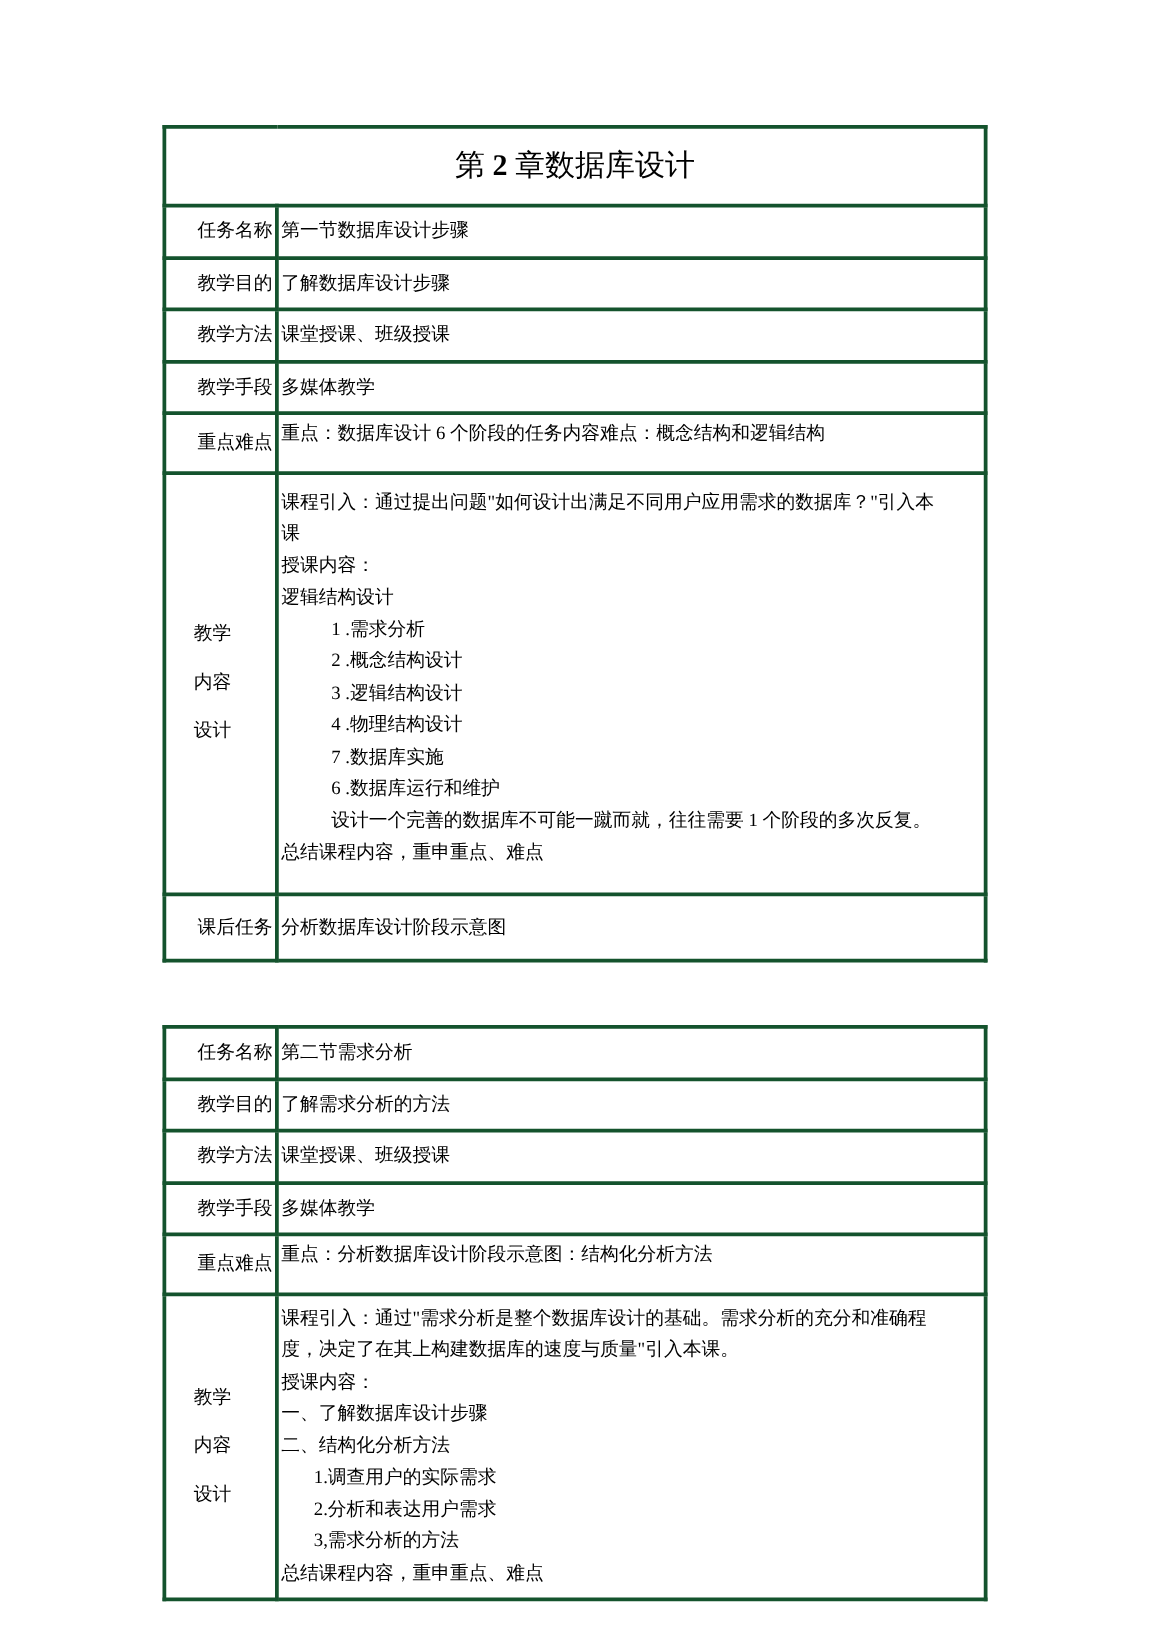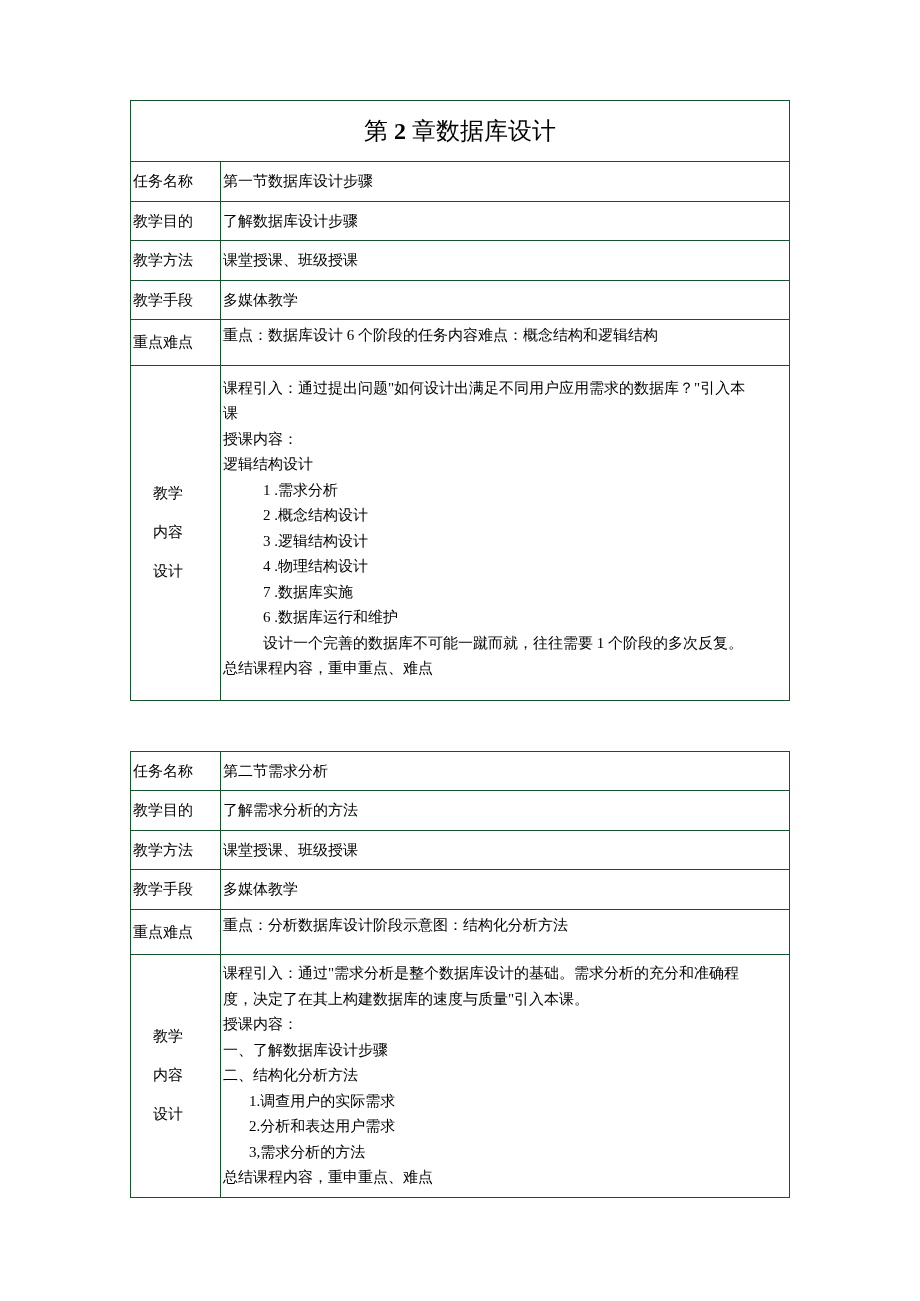--- a/index.html
+++ b/index.html
@@ -15,27 +15,27 @@
       font-size: 15px;
       line-height: 1.5;
       color: #000;
     }
     table {
       border-collapse: collapse;
       width: 100%;
       margin-bottom: 50px;
     }
     td {
-      border: 1px solid #14532d;
+      border: 3px solid #14532d;
       padding: 6px 4px;
       vertical-align: middle;
     }
     td.label-col {
       width: 90px;
-      text-align: left;
+      text-align: right;
       padding: 8px 2px;
     }
     td.title-cell {
       text-align: center;
       font-size: 24px;
       padding: 12px 0;
     }
     td.title-cell .num {
       font-family: "Times New Roman", serif;
       font-weight: bold;
@@ -122,20 +122,24 @@
       <div class="indent-1">1 .需求分析</div>
       <div class="indent-1">2 .概念结构设计</div>
       <div class="indent-1">3 .逻辑结构设计</div>
       <div class="indent-1">4 .物理结构设计</div>
       <div class="indent-1">7 .数据库实施</div>
       <div class="indent-1">6 .数据库运行和维护</div>
       <div class="indent-1">设计一个完善的数据库不可能一蹴而就，往往需要 1 个阶段的多次反复。</div>
       <div>总结课程内容，重申重点、难点</div>
     </td>
   </tr>
+  <tr>
+    <td class="label-col task-after">课后任务</td>
+    <td class="content-cell">分析数据库设计阶段示意图</td>
+  </tr>
 </tbody>
   </table>
 
 <table>
   <tbody>
       <tr>
     <td class="label-col">任务名称</td>
     <td class="content-cell">第二节需求分析</td>
   </tr>
   <tr>

